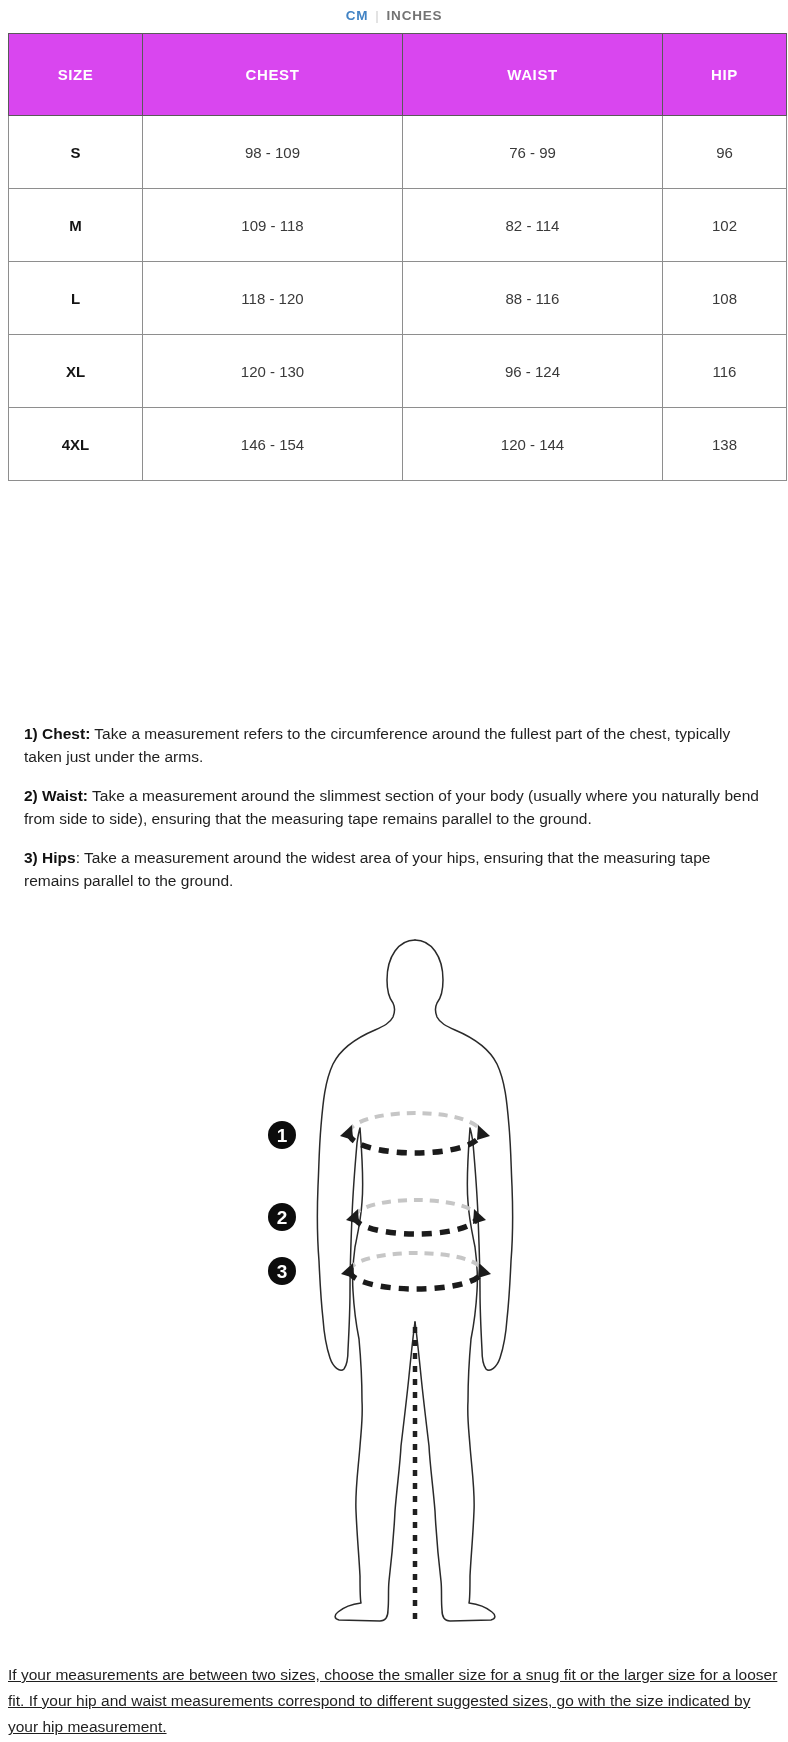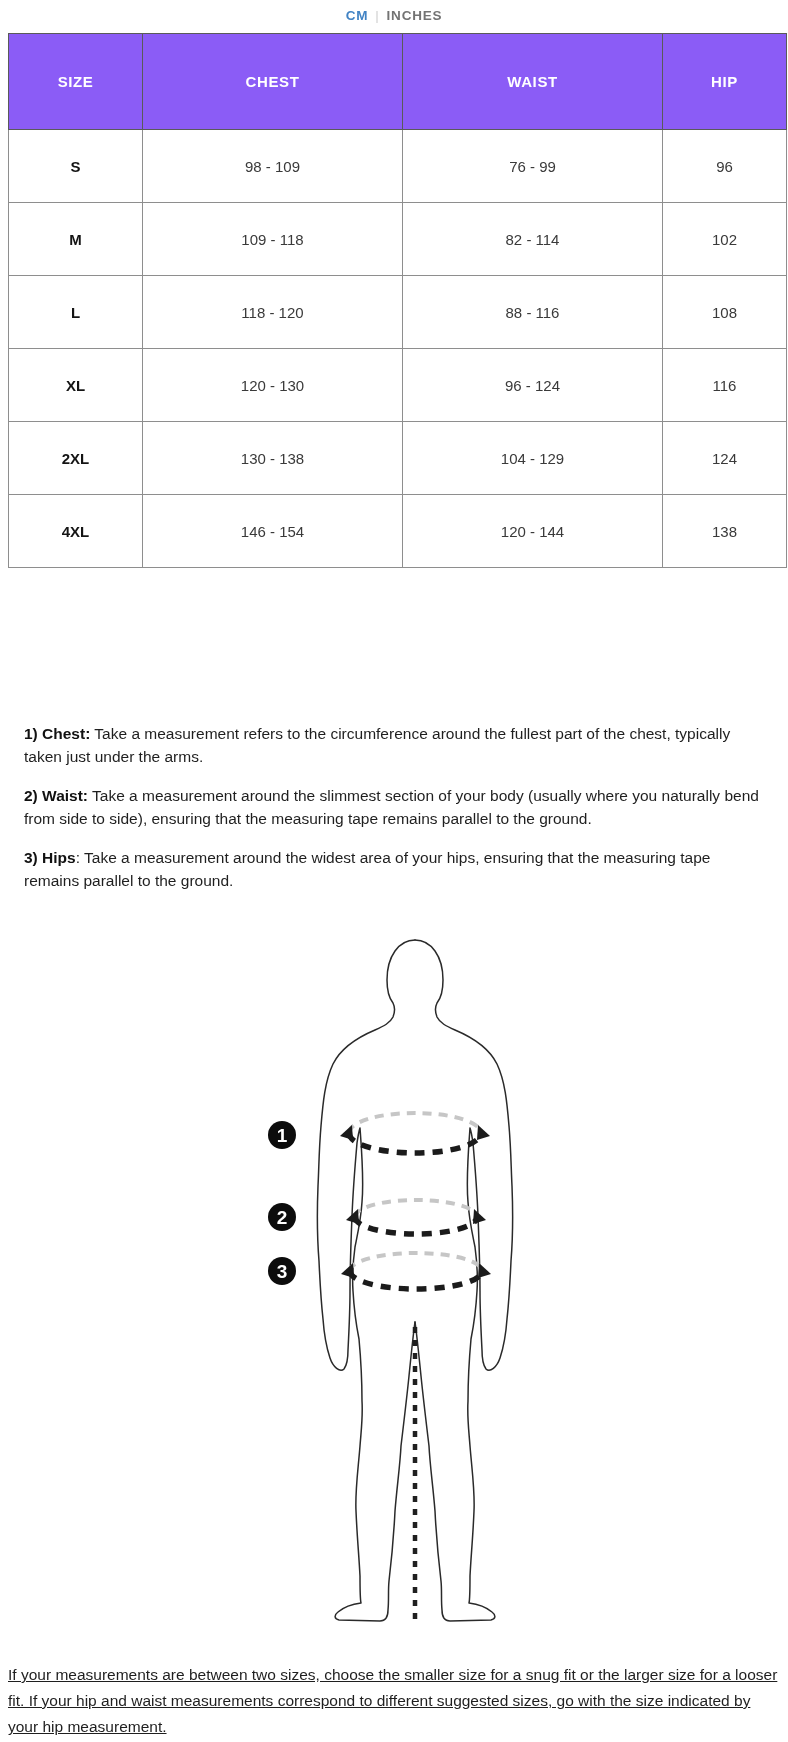--- a/index.html
+++ b/index.html
@@ -23,22 +23,22 @@
   
   table.size-table {
     position:absolute; top:33px; left:8px; width:778px;
     border-collapse:collapse; table-layout:fixed;
   }
   .size-table col.c-size  { width:134px; }
   .size-table col.c-chest { width:260px; }
   .size-table col.c-waist { width:260px; }
   .size-table col.c-hip   { width:124px; }
   .size-table th {
-    background:#8b5cf6; color:#ffffff;
-    height:96px; font-size:15px; font-weight:bold;
+    background:#d946ef; color:#ffffff;
+    height:82px; font-size:15px; font-weight:bold;
     letter-spacing:.6px; text-align:center;
     border:1px solid #5a5a5a;
   }
   .size-table td {
     height:73px; text-align:center; vertical-align:middle;
     font-size:15px; color:#3a3a3a;
     border:1px solid #8e8e8e; background:#ffffff;
   }
   .size-table td.size-cell { font-weight:bold; color:#141414; }
 
@@ -103,26 +103,20 @@
       <td>88 - 116</td>
       <td>108</td>
     </tr>
     <tr>
       <td class="size-cell">XL</td>
       <td>120 - 130</td>
       <td>96 - 124</td>
       <td>116</td>
     </tr>
     <tr>
-      <td class="size-cell">2XL</td>
-      <td>130 - 138</td>
-      <td>104 - 129</td>
-      <td>124</td>
-    </tr>
-    <tr>
       <td class="size-cell">4XL</td>
       <td>146 - 154</td>
       <td>120 - 144</td>
       <td>138</td>
     </tr>
   </tbody>
 </table>
 
 <div class="notes">
   <p><b>1) Chest:</b><span> Take a measurement refers to the circumference around the fullest part of the chest, typically taken just under the arms.</span></p>

